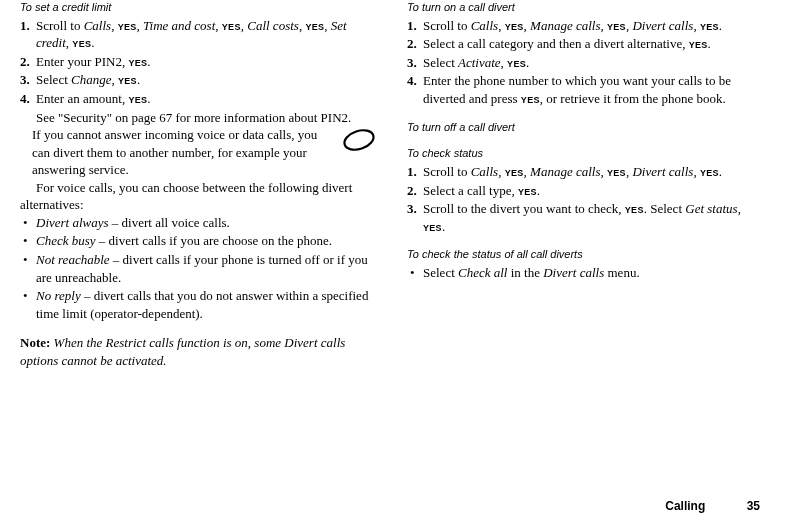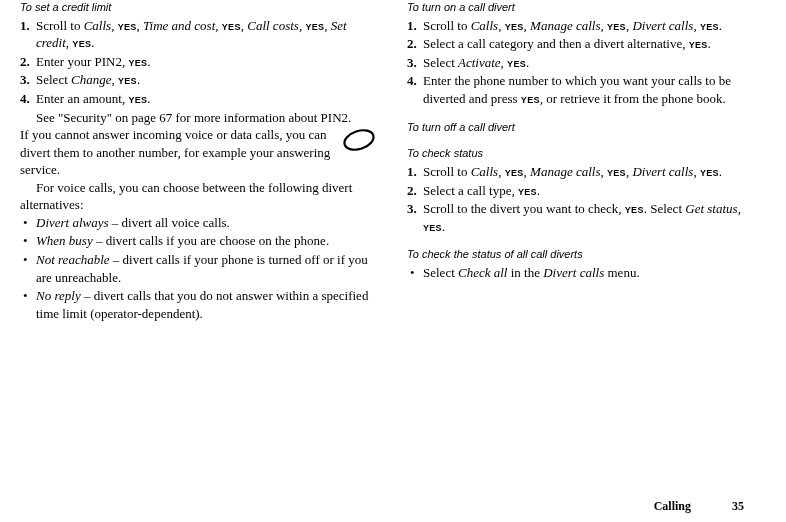--- a/index.html
+++ b/index.html
@@ -88,31 +88,31 @@
       top: 0;
       width: 40px;
       height: 30px;
     }
     .note-block {
       margin-top: 12px;
     }
     .footer {
       position: absolute;
       bottom: 8px;
-      right: 42px;
-      font-family: Liberation Serif, serif;
+      right: 26px;
+      font-family: Liberation Sans, sans-serif;
       font-size: 12px;
       font-weight: bold;
     }
     .footer .page-num {
       margin-left: 38px;
     }
     .col-left .subhead, .col-right .subhead { margin-top: 0; }
     .col .subhead:not(:first-child) { margin-top: 12px; }
-    .divert-narrow { padding-right: 46px; }
+    .divert-narrow { padding-right: 46px; margin-left: 12px; }
   </style>
 </head>
 <body>
 
 <div class="columns">
 
   <div class="col col-left">
     <div class="subhead">To set a credit limit</div>
     <ol class="steps">
       <li>
@@ -132,25 +132,28 @@
 
     <div class="icon-wrap">
       <svg class="divert-icon" viewBox="0 0 40 30">
         <ellipse cx="20" cy="14" rx="15" ry="9" fill="none" stroke="#000" stroke-width="2.2" transform="rotate(-18 20 14)"></ellipse>
       </svg>
       <div class="divert-narrow">If you cannot answer incoming voice or data calls, you can divert them to another number, for example your answering service.</div>
     </div>
     <div class="para-indent">For voice calls, you can choose between the following divert alternatives:</div>
     <ul class="bullets">
       <li><em>Divert always</em><span> – divert all voice calls.</span></li>
-      <li><em>When busy</em><span> – divert calls if you are choose on the phone.</span></li>
+      <li><em>Check busy</em><span> – divert calls if you are choose on the phone.</span></li>
       <li><em>Not reachable</em><span> – divert calls if your phone is turned off or if you are unreachable.</span></li>
       <li><em>No reply</em><span> – divert calls that you do not answer within a specified time limit (operator-dependent).</span></li>
     </ul>
 
+    <div class="note-block">
+      <strong>Note: </strong><em>When the Restrict calls function is on, some Divert calls options cannot be activated.</em>
+    </div>
   </div>
 
   <div class="col col-right">
     <div class="subhead">To turn on a call divert</div>
     <ol class="steps">
       <li>
         <span>Scroll to </span><em>Calls</em><span>, </span><span class="yes-cap">YES</span><span>, </span><em>Manage calls</em><span>, </span><span class="yes-cap">YES</span><span>, </span><em>Divert calls</em><span>, </span><span class="yes-cap">YES</span><span>.</span>
       </li>
       <li>
         <span>Select a call category and then a divert alternative, </span><span class="yes-cap">YES</span><span>.</span>

